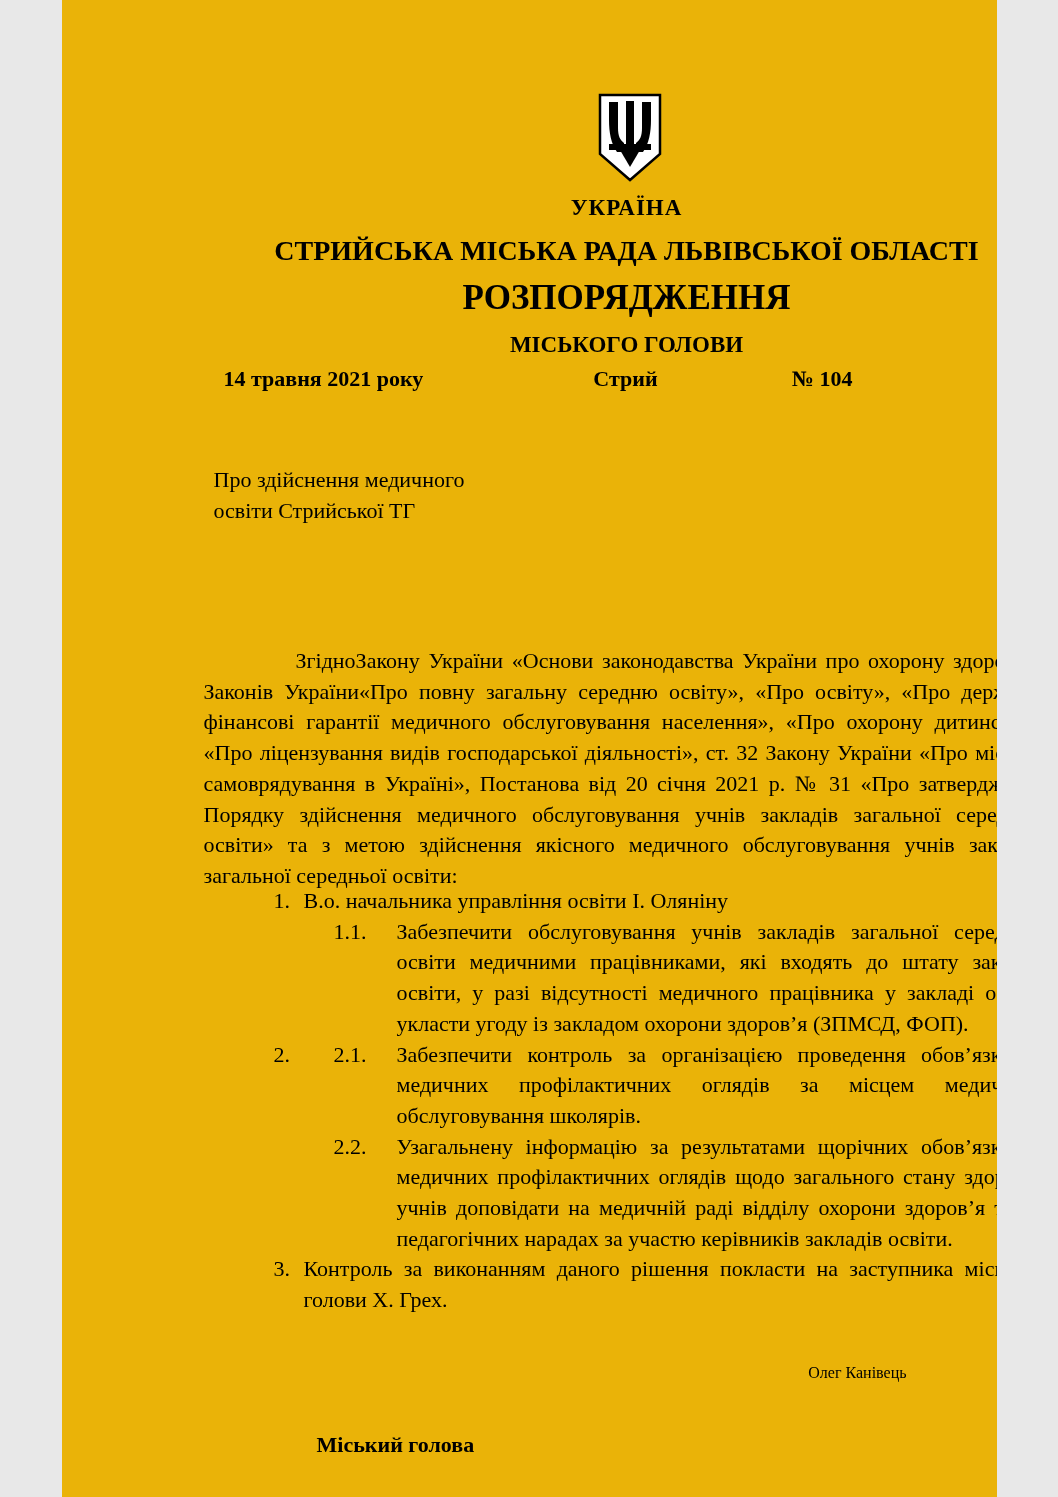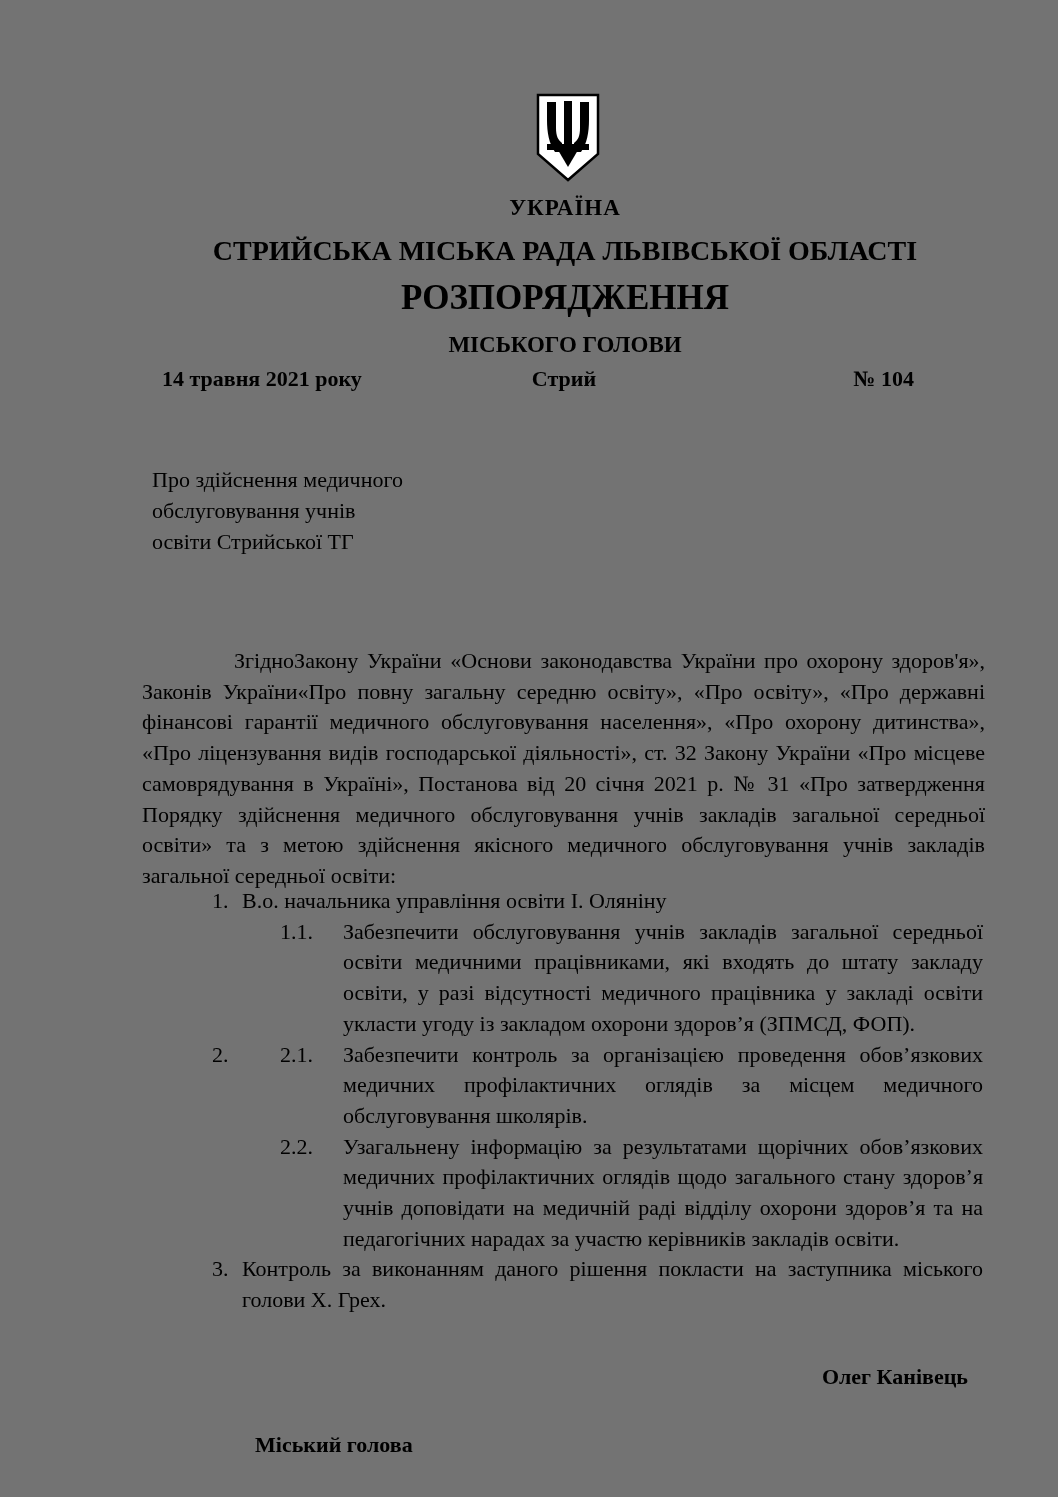--- a/index.html
+++ b/index.html
@@ -1,25 +1,26 @@
 <!DOCTYPE html>
 <html lang="uk"><head>
 <meta charset="utf-8">
 <title>Розпорядження № 104</title>
 <style>
   html, body { margin: 0; padding: 0; background: #e8e8e8; }
   .page {
     position: relative;
-    width: 1058px;
+    width: 888px;
     height: 1497px;
     margin: 0 auto;
-    background: #737373;
+    background: #eab308;
     color: #000000;
     font-family: "Liberation Serif", "DejaVu Serif", serif;
     overflow: hidden;
+    padding-left: 47px;
   }
   .centered {
     position: absolute;
     left: 60px;
     width: 1010px;
     text-align: center;
     line-height: 1.05;
   }
   .emblem {
     position: absolute;
@@ -90,21 +91,21 @@
   .order-item {
     position: relative;
     padding-left: 30px;
     text-align: justify;
   }
   .order-item > .item-num {
     position: absolute;
     left: 0;
     top: 0;
   }
-  .subitems { margin-left: 38px; }
+  .subitems { margin-left: 30px; }
   .order-subitem {
     position: relative;
     padding-left: 63px;
     text-align: justify;
   }
   .order-subitem > .item-num {
     position: absolute;
     left: 0;
     top: 0;
   }
@@ -112,22 +113,22 @@
     position: absolute;
     left: 255px;
     top: 1432px;
     font-weight: 700;
     font-size: 22px;
   }
   .sig-name {
     position: absolute;
     right: 90px;
     top: 1364px;
-    font-weight: 700;
-    font-size: 22px;
+    font-weight: 400;
+    font-size: 16px;
   }
 </style>
 </head>
 <body>
 
 <div class="page">
 
   <div class="emblem">
     <svg viewBox="0 0 68 92" width="68" height="92" xmlns="http://www.w3.org/2000/svg" aria-hidden="true">
       <path d="M4,3 H64 V62 L34,88 L4,62 Z" fill="#ffffff" stroke="#000000" stroke-width="2.5"></path>
@@ -145,21 +146,20 @@
   <div class="centered council-name">СТРИЙСЬКА МІСЬКА РАДА ЛЬВІВСЬКОЇ ОБЛАСТІ</div>
   <div class="centered doc-type">РОЗПОРЯДЖЕННЯ</div>
   <div class="centered issuer">МІСЬКОГО ГОЛОВИ</div>
 
   <div class="date-line-item doc-date">14 травня 2021 року</div>
   <div class="date-line-item doc-place">Стрий</div>
   <div class="date-line-item doc-number">№ 104</div>
 
   <div class="subject-block">
     <div>Про здійснення медичного</div>
-    <div>обслуговування учнів</div>
     <div>освіти Стрийської ТГ</div>
   </div>
 
   <p class="preamble">ЗгідноЗакону України «Основи законодавства України про охорону здоров'я», Законів України«Про повну загальну середню освіту», «Про освіту», «Про державні фінансові гарантії медичного обслуговування населення», «Про охорону дитинства», «Про ліцензування видів господарської діяльності», ст. 32 Закону України «Про місцеве самоврядування в Україні», Постанова від 20 січня 2021 р. № 31 «Про затвердження Порядку здійснення медичного обслуговування учнів закладів загальної середньої освіти» та з метою здійснення якісного медичного обслуговування учнів закладів загальної середньої освіти:</p>
 
   <div class="order-list">
 
     <div class="order-item">
       <span class="item-num">1.</span>
       <span>В.о. начальника управління освіти І. Оляніну</span>

